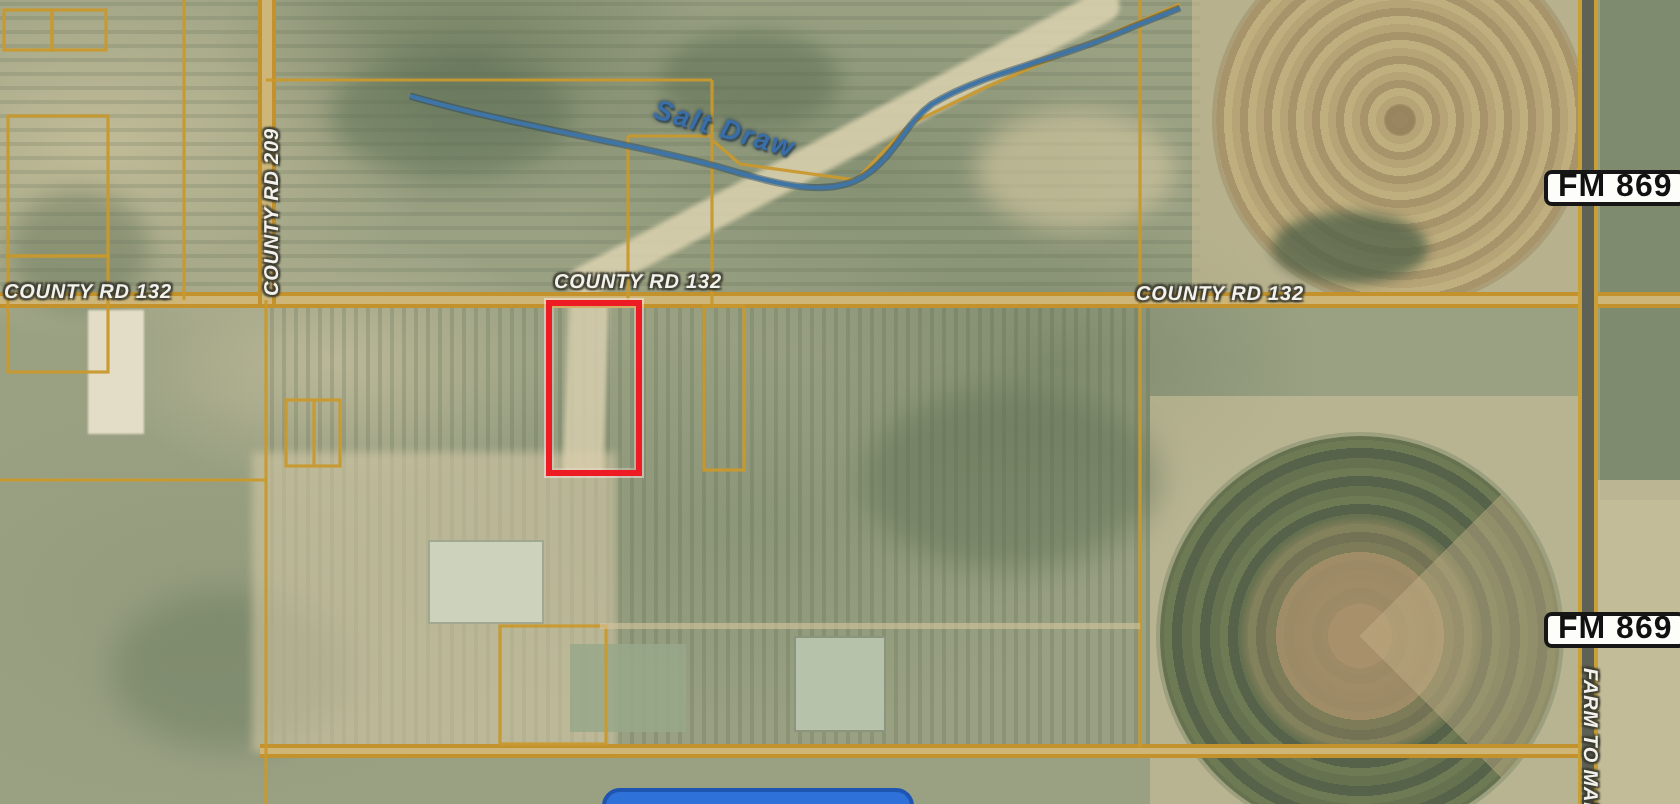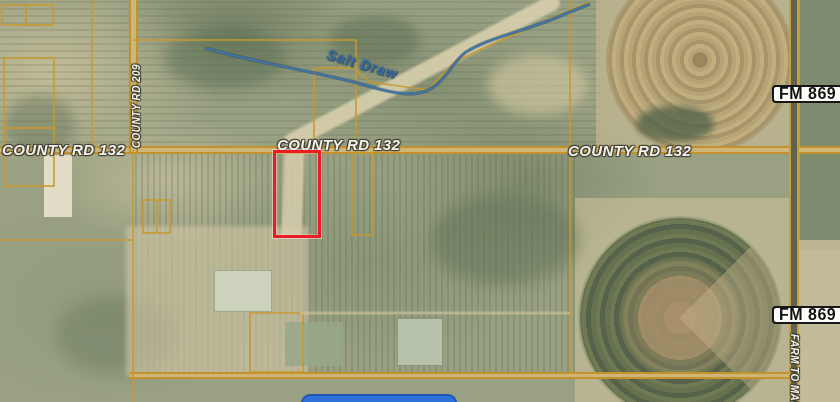--- a/index.html
+++ b/index.html
@@ -63,21 +63,21 @@
   .road-132{left:0;top:146px;width:840px;height:8px;background:#cdb678;
     border-top:2px solid #c3922c;border-bottom:2px solid #c3922c;}
   .road-209{left:129px;top:0;width:9px;height:152px;background:#cdb678;
     border-left:2px solid #c3922c;border-right:2px solid #c3922c;}
   .road-bottom{left:130px;top:372px;width:665px;height:7px;background:#cdb678;
     border-top:2px solid #c3922c;border-bottom:2px solid #c3922c;}
   .road-fm869{left:789px;top:0;width:10px;height:402px;background:#5d6156;
     border-left:2px solid #c9a035;border-right:2px solid #c9a035;}
 
   .roadlabel{position:absolute;color:#f3f1ec;font-weight:bold;font-style:italic;
-    font-size:15px;letter-spacing:.4px;white-space:nowrap;
+    font-size:10px;letter-spacing:.4px;white-space:nowrap;
     text-shadow:1px 1px 1px #3c3c30,-1px -1px 1px #3c3c30,1px -1px 1px #3c3c30,-1px 1px 1px #3c3c30;}
   .lbl-132-left{left:2px;top:141px;}
   .lbl-132-center{left:277px;top:136px;}
   .lbl-132-right{left:568px;top:142px;}
   .lbl-209{left:131px;top:148px;transform:rotate(-90deg);transform-origin:0 0;font-size:10px;}
   .lbl-ftm{left:800px;top:334px;transform:rotate(90deg);transform-origin:0 0;font-size:10px;}
 
   .waterlabel{position:absolute;left:326px;top:56px;transform:rotate(16deg);
     color:#3a6ea8;font-weight:bold;font-style:italic;font-size:14px;letter-spacing:1px;
     white-space:nowrap;text-shadow:0 0 2px #1d3a57,1px 1px 1px rgba(20,40,60,.6);}

